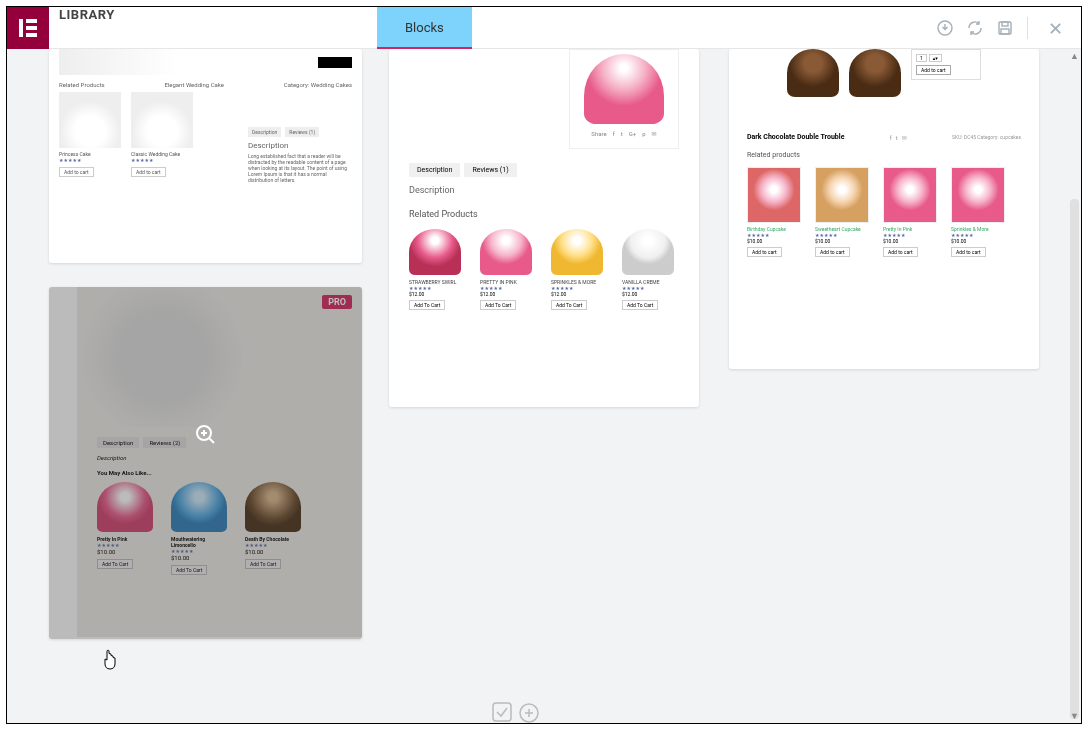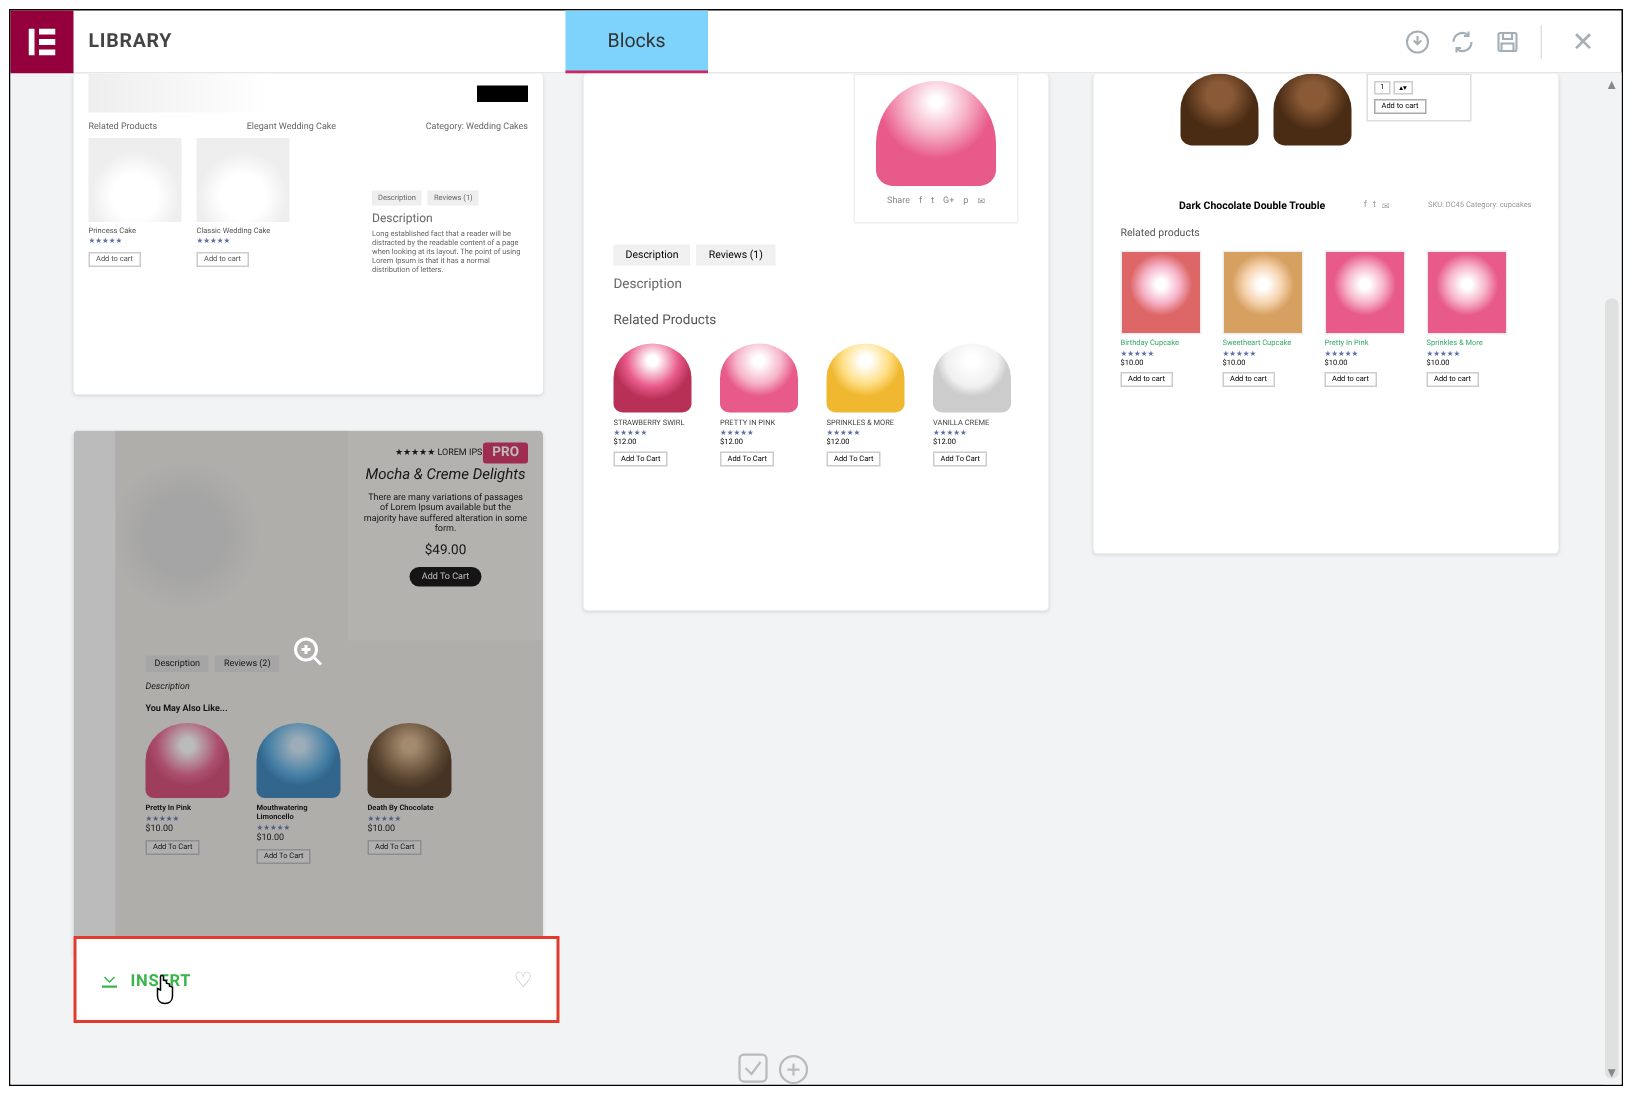--- a/index.html
+++ b/index.html
@@ -1,19 +1,19 @@
 <!DOCTYPE html>
 <html><head>
 <meta charset="utf-8">
 <style>
   * { box-sizing: border-box; margin: 0; padding: 0; }
   body { font-family: -apple-system, BlinkMacSystemFont, "Segoe UI", Roboto, Arial, sans-serif; background: #fff; width: 1088px; height: 730px; overflow: hidden; position: relative; }
   .frame { position: absolute; left: 6px; top: 6px; width: 1076px; height: 718px; border: 1px solid #000; background: #fff; display: flex; flex-direction: column; }
   
-  .header { height: 42px; border-bottom: 1px solid #e6e6e6; display: flex; align-items: center; }
+  .header { height: 42px; border-bottom: 1px solid #e6e6e6; display: flex; }
   .logo { width: 42px; height: 42px; background: #93003c; display: flex; align-items: center; justify-content: center; color: #fff; font-weight: bold; font-size: 20px; }
   .title { font-weight: 700; font-size: 13px; letter-spacing: .5px; margin-left: 10px; color: #444; }
   .tabs { position: absolute; left: 370px; top: 0; display: flex; height: 42px; }
   .tab { padding: 0 28px; display: flex; align-items: center; font-size: 13px; color: #6d7882; cursor: pointer; border-bottom: 2px solid transparent; }
   .tab.active { color: #333; border-bottom: 2px solid #d5255e; background: #7dd3fc; }
   .header-actions { position: absolute; right: 12px; top: 0; height: 42px; display: flex; align-items: center; gap: 14px; color: #a4afb7; }
   .header-actions .icon-btn { cursor: pointer; }
   .divider { width: 1px; height: 22px; background: #e0e0e0; }
   .close-x { font-size: 18px; color: #a4afb7; cursor: pointer; padding: 0 6px; }
   
@@ -97,21 +97,21 @@
   .cc .cb { border: 1px solid #ccc; padding: 1px 4px; font-size: 5px; display: inline-block; margin-top: 3px; }
   
   .c4 { left: 722px; top: 0; width: 310px; height: 320px; padding: 0 18px 14px 18px; }
   .c4 .top4 { display: flex; gap: 10px; height: 70px; align-items: flex-start; justify-content: center; }
   .c4 .choco { width: 52px; height: 48px; background: radial-gradient(circle at 50% 30%,#8a5a36 20%,#4a2c14 55%); border-radius: 50% 50% 15% 15%; }
   .c4 .buybox { border: 1px solid #ddd; width: 70px; padding: 4px; font-size: 5px; }
   .buybox .qb { display: flex; gap: 2px; margin-bottom: 3px; }
   .buybox .qb span { border: 1px solid #ccc; padding: 0 3px; }
   .buybox .ab { border: 1px solid #aaa; padding: 1px 4px; display: inline-block; }
   .c4 .titlebar { display: flex; justify-content: space-between; align-items: center; margin: 14px 0 8px 0; font-size: 7px; }
-  .c4 .titlebar .tt { font-weight: 700; margin-left: 39px; }
+  .c4 .titlebar .tt { font-weight: 700; }
   .c4 .soc { display: flex; gap: 4px; font-size: 6px; color: #999; }
   .c4 .rp4 { font-size: 7px; color: #555; margin: 10px 0 8px 0; }
   .c4 .row4 { display: flex; gap: 10px; }
   .c4 .pc { width: 58px; font-size: 5px; }
   .pc .pi { width: 54px; height: 56px; border: 1px solid #eee; }
   .pc1 .pi { background: radial-gradient(circle at 50% 40%,#fff 8%,#f6b4c9 30%,#d66 50%),linear-gradient(#fff,#fff); }
   .pc2 .pi { background: radial-gradient(circle at 50% 40%,#fff 8%,#f6d4b0 30%,#d6a060 50%); }
   .pc3 .pi { background: radial-gradient(circle at 50% 40%,#fff 8%,#f6b4c9 30%,#e85a8a 50%); }
   .pc4 .pi { background: radial-gradient(circle at 50% 40%,#fff 8%,#f6b4c9 30%,#e85a8a 50%); }
   .pc .pn { font-size: 5px; margin-top: 3px; color: #3a6; }
@@ -201,27 +201,20 @@
           <div>Long established fact that a reader will be distracted by the readable content of a page when looking at its layout. The point of using Lorem Ipsum is that it has a normal distribution of letters.</div>
         </div>
       </div>
     </div>
 
     <div class="card c2" style="left:42px;top:238px;width:313px;height:352px;">
       <div class="preview2">
         <div class="pro-badge">PRO</div>
         <div class="p2-top">
           <div class="left"></div>
-          <div class="right">
-            <div>★★★★★  LOREM IPSUM</div>
-            <div class="ttl">Mocha &amp; Creme Delights</div>
-            <div>There are many variations of passages of Lorem Ipsum available but the majority have suffered alteration in some form.</div>
-            <div style="margin-top:6px;font-size:9px">$49.00</div>
-            <div class="pill">Add To Cart</div>
-          </div>
         </div>
         <div class="p2-bot">
           <div class="tb">
               <span>Description</span>
               <span>Reviews (2)</span>
             </div>
           <div style="font-style:italic">Description</div>
           <div class="like">You May Also Like...</div>
           <div class="cups">
             <div class="cup cup1"><div class="cpic"></div><div class="cnm">Pretty In Pink</div><div class="cst">★★★★★</div><div>$10.00</div><div class="cbt">Add To Cart</div></div>
@@ -232,29 +225,20 @@
       </div>
       <div class="shade"></div>
       <div class="zoom">
           <svg width="22" height="22" viewBox="0 0 22 22" fill="none" stroke="#fff" stroke-width="2">
             <circle cx="9" cy="9" r="7"></circle>
             <path d="M9 6v6M6 9h6M14 14l5 5"></path>
           </svg>
         </div>
     </div>
 
-    <div class="insert-bar">
-      <span class="dl">
-          <svg width="12" height="12" viewBox="0 0 12 12" fill="#39b54a">
-            <path d="M6 0v7L3 4l-.7.7L6 8.4l3.7-3.7L9 4 6 7V0zM1 10h10v1.5H1z"></path>
-          </svg>
-        </span>
-      <span class="lbl">INSERT</span>
-      <span class="heart">♡</span>
-    </div>
     <div class="cursor">
       <svg width="18" height="22" viewBox="0 0 18 22">
           <path d="M6 2v9l-2-1v5c0 3 2 5 5 5s5-2 5-5v-6l-2-.5V7l-2-.5V5L8 4.5V2c0-1-2-1-2 0z" fill="#fff" stroke="#000" stroke-width="1"></path>
         </svg>
     </div>
 
     <div class="card c3">
       <div class="top3">
         <div class="bigcup">
           <div class="bc"></div>

